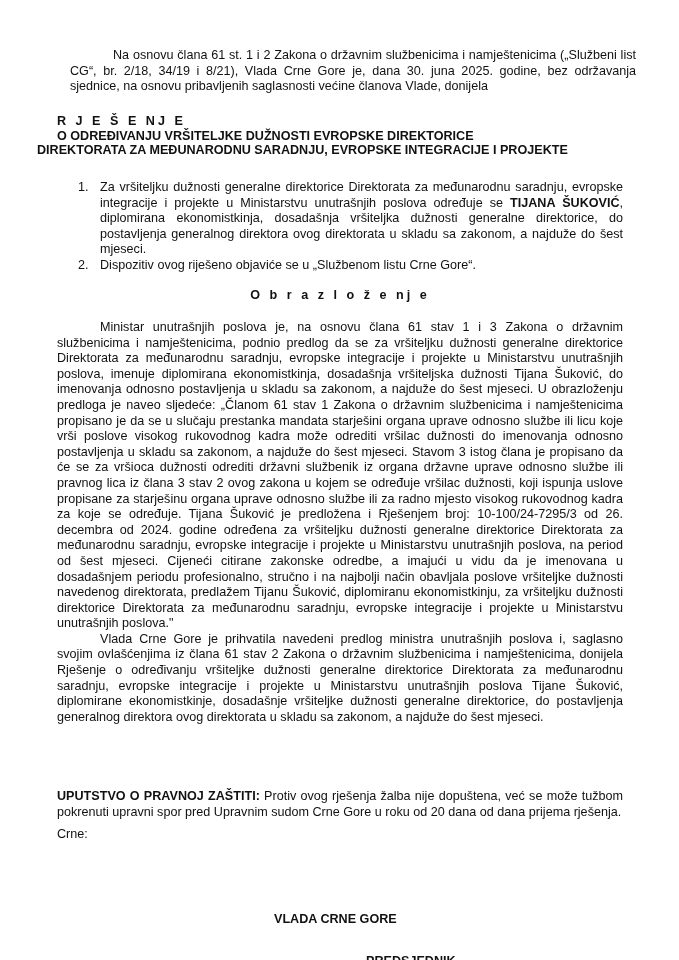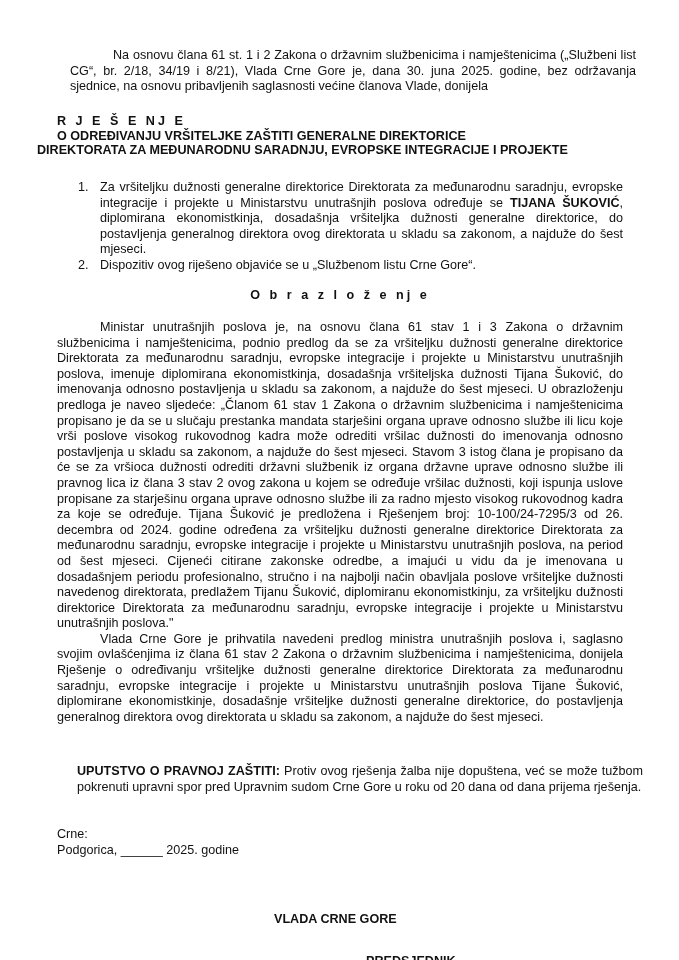--- a/index.html
+++ b/index.html
@@ -12,36 +12,36 @@
   #title-block { position: absolute; top: 114px; left: 0; width: 566px; text-align: center;
                  font-weight: bold; line-height: 14.6px; font-size: 12.6px; }
   #title-block div { text-align: left; }
   .spaced { letter-spacing: 3px; }
   #dispositive { position: absolute; top: 180px; left: 0; width: 566px; margin: 0; padding: 0; list-style: none; }
   #dispositive li { position: relative; padding-left: 43px; line-height: 15.6px; text-align: justify; }
   #dispositive li .num { position: absolute; left: 21px; top: 0; }
   #reasoning-heading { position: absolute; top: 288px; left: 0; width: 566px; text-align: center;
                        font-weight: bold; letter-spacing: 3px; }
   #reasoning { position: absolute; top: 320px; left: 0; width: 566px; }
-  #legal-remedy { position: absolute; top: 764px; left: 0; width: 566px; margin-left: 20px; }
+  #legal-remedy { position: absolute; top: 789px; left: 0; width: 566px; }
   .bold { font-weight: bold; }
   #footer-place { position: absolute; top: 827px; left: 0; width: 566px; line-height: 15.6px; }
   #signature { position: absolute; top: 912px; left: 217px; font-weight: bold; }
   #president { position: absolute; top: 906px; left: 309px; line-height: 15.6px; margin-top: 48px; }
 </style>
 </head>
 <body>
 
 <div class="page">
 
   <p id="preamble" class="indent">Na osnovu člana 61 st. 1 i 2 Zakona o državnim službenicima i namještenicima („Službeni list CG“, br. 2/18,  34/19 i 8/21), Vlada Crne Gore je, dana 30. juna 2025. godine, bez održavanja sjednice, na osnovu pribavljenih saglasnosti većine članova Vlade, donijela</p>
 
   <div id="title-block">
     <div class="spaced">R J E Š E NJ E</div>
-    <div>O ODREĐIVANJU VRŠITELJKE ZAŠTITI GENERALNE DIREKTORICE</div>
+    <div>O ODREĐIVANJU VRŠITELJKE DUŽNOSTI EVROPSKE DIREKTORICE</div>
     <div style="margin-left:-20px;margin-right:-20px;">DIREKTORATA ZA MEĐUNARODNU SARADNJU, EVROPSKE INTEGRACIJE I PROJEKTE</div>
   </div>
 
   <ol id="dispositive">
     <li>
       <span class="num">1.</span><span>Za vršiteljku dužnosti generalne direktorice Direktorata za međunarodnu saradnju, evropske integracije i projekte u Ministarstvu unutrašnjih poslova određuje se </span><span class="bold">TIJANA ŠUKOVIĆ</span><span>, diplomirana ekonomistkinja, dosadašnja vršiteljka dužnosti generalne direktorice, do postavljenja generalnog direktora ovog direktorata u skladu sa zakonom, a najduže do šest mjeseci.</span>
     </li>
     <li>
       <span class="num">2.</span><span>Dispozitiv ovog riješeno objaviće se u „Službenom listu Crne Gore“.</span>
     </li>
@@ -51,21 +51,20 @@
 
   <div id="reasoning">
     <p class="indent">Ministar unutrašnjih poslova je, na osnovu člana 61 stav 1 i 3 Zakona o državnim službenicima i namještenicima, podnio predlog da se za vršiteljku dužnosti generalne direktorice Direktorata za međunarodnu saradnju, evropske integracije i projekte u Ministarstvu unutrašnjih poslova, imenuje diplomirana ekonomistkinja, dosadašnja vršiteljska dužnosti Tijana Šuković, do imenovanja odnosno postavljenja u skladu sa zakonom, a najduže do šest mjeseci. U obrazloženju predloga je naveo sljedeće: „Članom 61 stav 1 Zakona o državnim službenicima i namještenicima propisano je da se u slučaju prestanka mandata starješini organa uprave odnosno službe ili licu koje vrši poslove visokog rukovodnog kadra može odrediti vršilac dužnosti do imenovanja odnosno postavljenja u skladu sa zakonom, a najduže do šest mjeseci. Stavom 3 istog člana je propisano da će se za vršioca dužnosti odrediti državni službenik iz organa državne uprave odnosno službe ili pravnog lica iz člana 3 stav 2 ovog zakona u kojem se određuje vršilac dužnosti, koji ispunja uslove propisane za starješinu organa uprave odnosno službe ili za radno mjesto visokog rukovodnog kadra za koje se određuje. Tijana Šuković je predložena i Rješenjem broj: 10-100/24-7295/3 od 26. decembra od 2024. godine određena za vršiteljku dužnosti generalne direktorice Direktorata za međunarodnu saradnju, evropske integracije i projekte u Ministarstvu unutrašnjih poslova, na period od šest mjeseci. Cijeneći citirane zakonske odredbe, a imajući u vidu da je imenovana u dosadašnjem periodu profesionalno, stručno i na najbolji način obavljala poslove vršiteljke dužnosti navedenog direktorata, predlažem Tijanu Šuković, diplomiranu ekonomistkinju, za vršiteljku dužnosti direktorice Direktorata za međunarodnu saradnju, evropske integracije i projekte u Ministarstvu unutrašnjih poslova."</p>
     <p class="indent">Vlada Crne Gore je prihvatila navedeni predlog ministra unutrašnjih poslova i, saglasno svojim ovlašćenjima iz člana 61 stav 2 Zakona o državnim službenicima i namještenicima, donijela Rješenje o određivanju vršiteljke dužnosti generalne direktorice Direktorata za međunarodnu saradnju, evropske integracije i projekte u Ministarstvu unutrašnjih poslova Tijane Šuković, diplomirane ekonomistkinje, dosadašnje vršiteljke dužnosti generalne direktorice, do postavljenja generalnog direktora ovog direktorata u skladu sa zakonom, a najduže do šest mjeseci.</p>
   </div>
 
   <p id="legal-remedy"><span class="bold">UPUTSTVO O PRAVNOJ ZAŠTITI:</span><span> Protiv ovog rješenja žalba nije dopuštena, već se može tužbom pokrenuti upravni spor pred Upravnim sudom Crne Gore u roku od 20 dana od dana prijema rješenja.</span></p>
 
   <div id="footer-place">
     <div>Crne:</div>
-    <div>Podgorica, ______  2025. godine</div>
   </div>
 
   <div id="signature">VLADA CRNE GORE</div>
 
   <div id="president">
     <div class="bold">PREDSJEDNIK</div>
     <div>mr Milojko Spajić</div>
   </div>
 
 </div>

